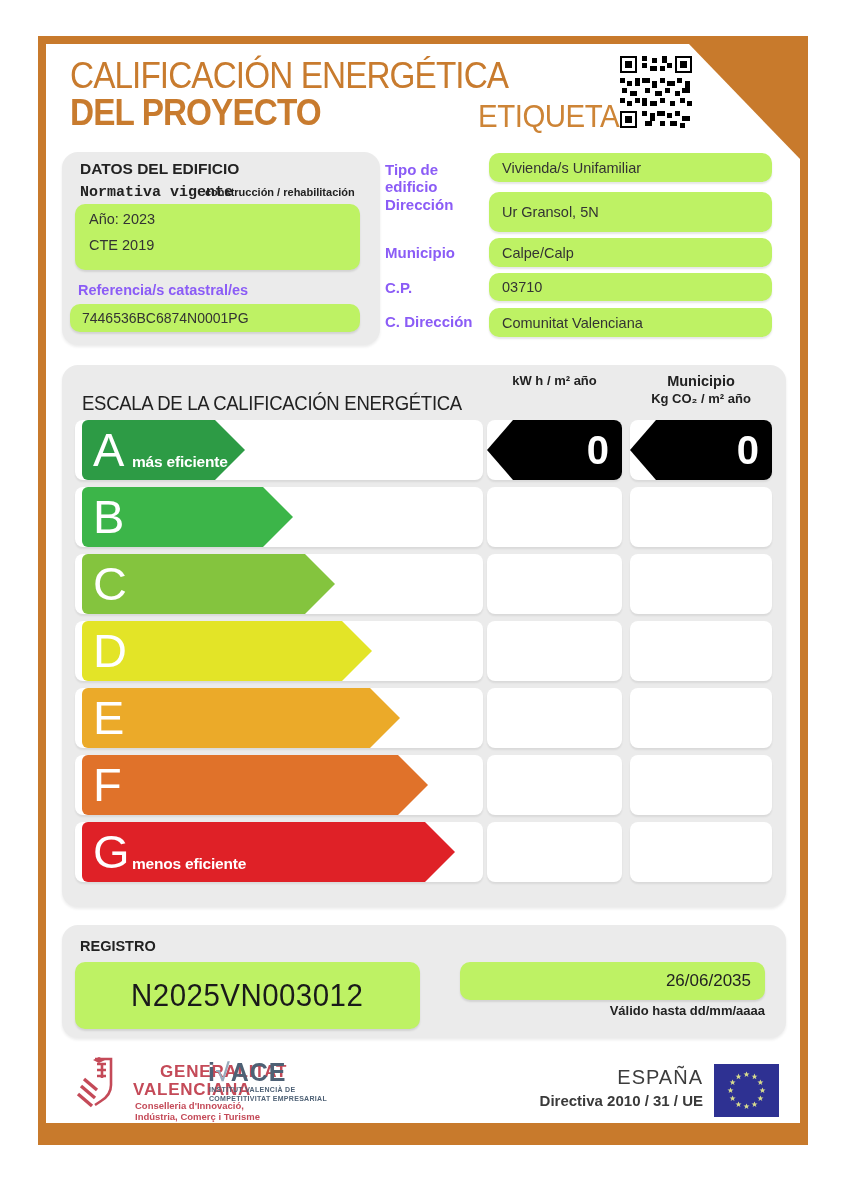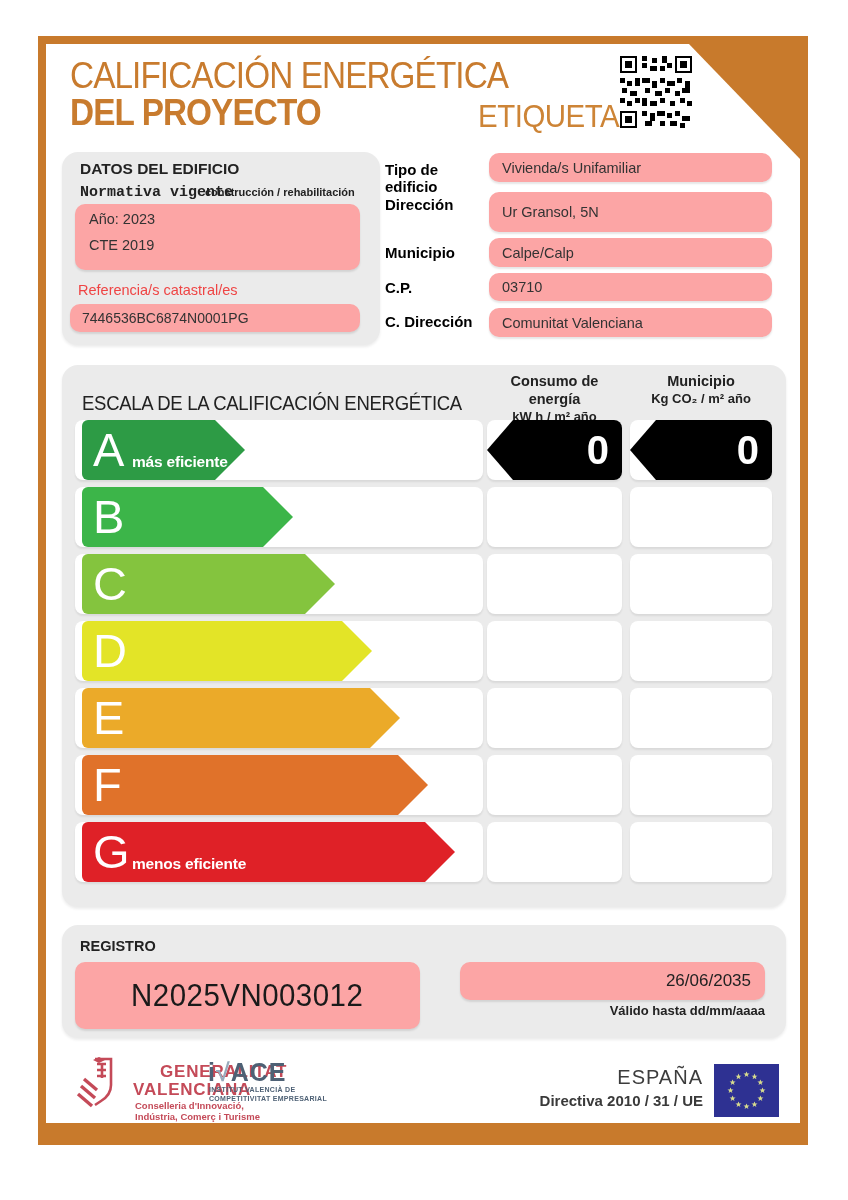--- a/index.html
+++ b/index.html
@@ -21,35 +21,35 @@
   .title1{left:70px;top:55px;font-size:37px;color:#c87b2e;letter-spacing:-1px;
     transform:scaleX(.9);transform-origin:left top;white-space:nowrap;}
   .title2{left:70px;top:92px;font-size:37px;font-weight:bold;color:#c87b2e;letter-spacing:-1px;
     transform:scaleX(.9);transform-origin:left top;white-space:nowrap;}
   .etiqueta{left:478px;top:99px;font-size:31px;color:#cd8436;letter-spacing:-.5px;
     transform:scaleX(.95);transform-origin:left top;white-space:nowrap;}
   .qr{left:620px;top:54px;width:72px;height:76px;}
 
   
   .panel{background:#ebebeb;border-radius:16px;box-shadow:0 2px 3px rgba(0,0,0,.08);}
-  .wbox{background:#fca5a5;border-radius:10px;box-shadow:0 2px 2px rgba(0,0,0,.10);}
+  .wbox{background:#bef264;border-radius:10px;box-shadow:0 2px 2px rgba(0,0,0,.10);}
 
   
   .bld-panel{left:62px;top:152px;width:318px;height:193px;}
   .bld-title{left:80px;top:160px;font-size:15.5px;font-weight:bold;color:#222;}
   .norm-label{left:80px;top:184px;font-size:15px;font-weight:bold;color:#222;font-family:Liberation Mono, monospace;}
   .norm-note{left:205px;top:186px;font-size:11px;font-weight:bold;color:#222;}
   .norm-box{left:75px;top:204px;width:285px;height:66px;}
   .norm-line1{left:89px;top:211px;font-size:14.5px;color:#333;}
   .norm-line2{left:89px;top:237px;font-size:14.5px;color:#333;}
-  .ref-label{left:78px;top:282px;font-size:14.5px;font-weight:normal;color:#ef4444;}
+  .ref-label{left:78px;top:282px;font-size:14.5px;font-weight:bold;color:#8b5cf6;}
   .ref-box{left:70px;top:304px;width:290px;height:28px;}
   .ref-value{left:82px;top:310px;font-size:14px;color:#333;}
 
-  .fld-label{left:385px;width:100px;font-size:15px;font-weight:600;color:#000000;}
+  .fld-label{left:385px;width:100px;font-size:15px;font-weight:600;color:#8b5cf6;}
   .fld-box{left:489px;width:283px;display:flex;align-items:center;padding-left:13px;
     box-sizing:border-box;font-size:14.5px;color:#333;}
 
   
   .scale-panel{left:62px;top:365px;width:724px;height:542px;}
   .scale-title{left:82px;top:392px;font-size:19.5px;color:#222;letter-spacing:-.3px;
     transform:scaleX(.95);transform-origin:left top;white-space:nowrap;}
   .colhead{position:absolute;text-align:center;color:#222;}
   .colhead .t{font-size:14.5px;font-weight:bold;line-height:18px;}
   .colhead .u{font-size:13px;font-weight:bold;line-height:18px;}
@@ -204,21 +204,20 @@
 
   <div>
     <div class="abs fld-label" style="top: 313px;">C. Dirección</div>
     <div class="abs wbox fld-box" style="top: 308px; height: 29px;">Comunitat Valenciana</div>
   </div>
 </div>
 
 <div class="abs panel scale-panel"></div>
 <div class="abs scale-title">ESCALA DE LA CALIFICACIÓN ENERGÉTICA</div>
 <div class="colhead colhead-consumo">
-  <div class="t">Consumo de energía</div>
   <div class="u">kW h / m² año</div>
 </div>
 <div class="colhead colhead-emis">
   <div class="t">Municipio</div>
   <div class="u">Kg CO₂ / m² año</div>
 </div>
 <div class="abs scale-rows" id="scale-rows">
   <div class="scale-row">
     <div class="cell letter-cell"></div>
     <div class="cell consumo-cell">

